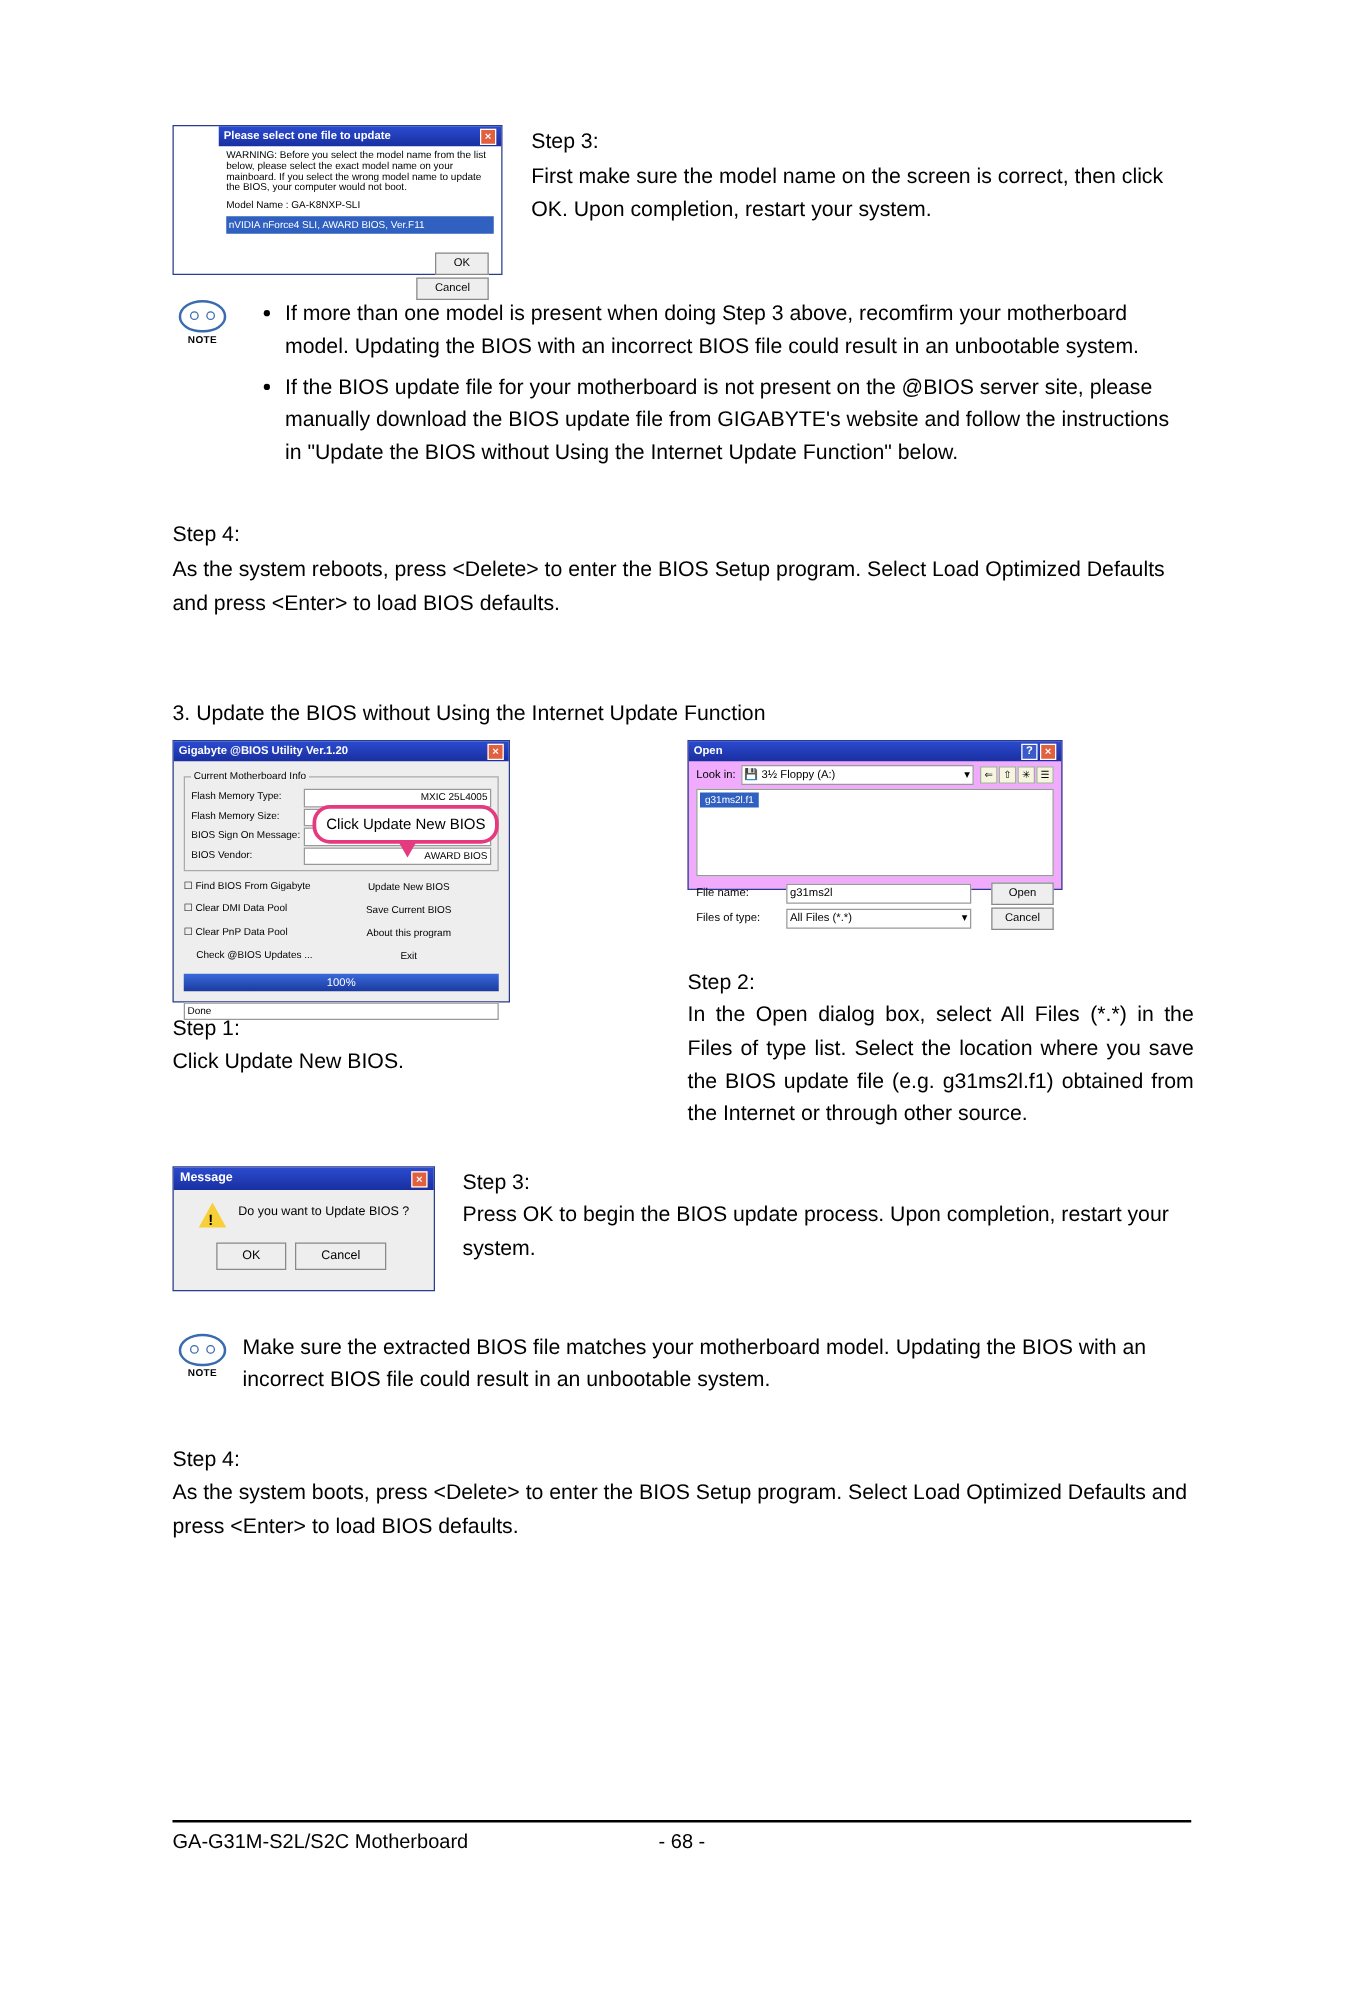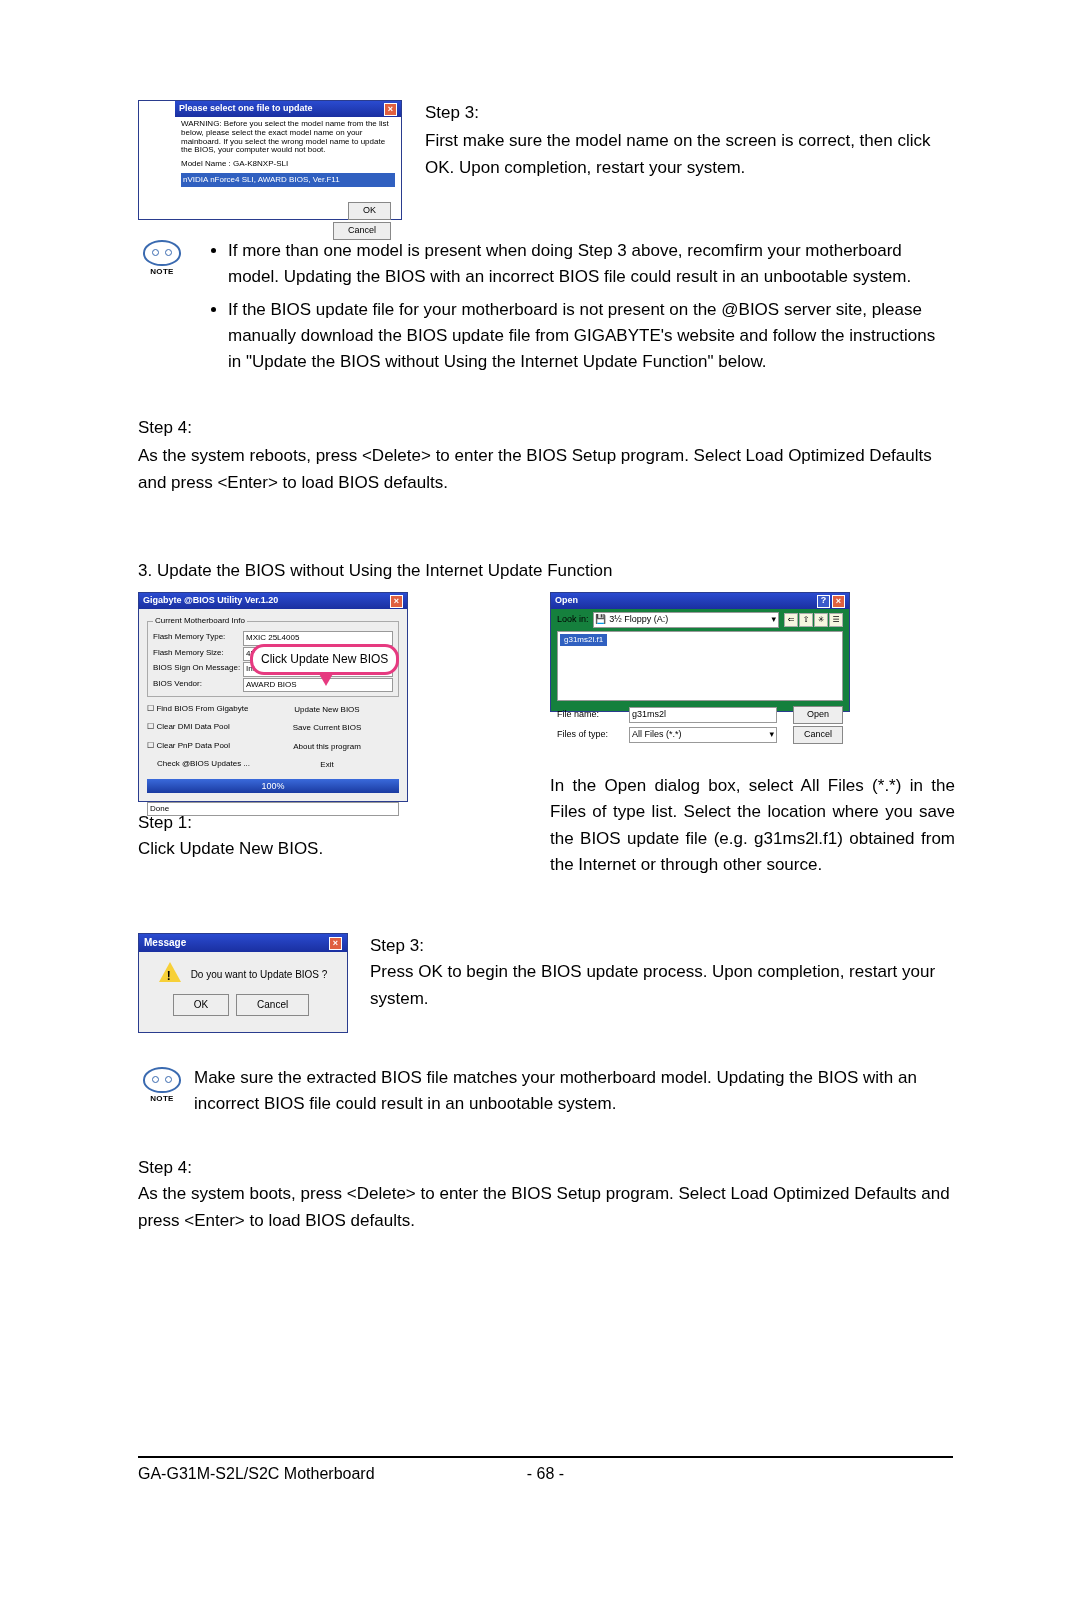--- a/index.html
+++ b/index.html
@@ -125,21 +125,21 @@
     color: #fff;
     padding: 1px 4px;
     display: flex; justify-content: space-between; align-items: center;
     font-weight: bold;
   }
   .utilwin .body { padding: 6px 8px; }
   .utilwin fieldset { border: 1px solid #aaa; padding: 3px 5px 3px 5px; margin-bottom: 4px; }
   .utilwin legend { font-size: 8px; padding: 0 2px; }
   .inforow { display: flex; font-size: 8px; margin: 1px 0; }
   .inforow .k { width: 90px; }
-  .inforow .v { border: 1px solid #999; background: #fff; padding: 0 2px; flex: 1; white-space:nowrap; overflow:hidden;}
+  .inforow .v { border: 1px solid #999; background: #fff; padding: 0 2px; flex: 1; white-space:nowrap; overflow:hidden;text-align:right;}
   .utilwin .grid { display: flex; flex-wrap: wrap; }
   .utilwin .gl { width: 120px; font-size: 8px; margin: 2px 0; }
   .utilwin .gr { width: 120px; font-size: 8px; text-align: center; margin: 2px 0;}
   .utilwin .gr .lnk { display:inline-block; width:100px; border:1px solid transparent; }
   .utilwin .chk::before { content:"☐ "; }
   .utilwin .progress { height: 14px; background: linear-gradient(#3a6adb,#1a3aa0); color:#fff; text-align:center; font-size:9px; line-height:14px; margin-top:4px;}
   .utilwin .status { border:1px solid #999; background:#fff; font-size:8px; padding:0 2px; margin-top:9px;}
   .callout {
     position: absolute;
     left: 250px; top: 644px;
@@ -165,21 +165,21 @@
     left: 138px; top: 810px;
     width: 270px;
   }
 
   
   .opendlg {
     position: absolute;
     left: 550px; top: 592px;
     width: 300px; height: 120px;
     border: 1px solid #2a3c8e;
-    background: #15803d;
+    background: #f0abfc;
     font-size: 9px;
   }
   .opendlg .titlebar {
     height: 16px;
     background: linear-gradient(#2a4bd0,#1a2fa0);
     color: #fff;
     padding: 1px 4px;
     display: flex; justify-content: space-between; align-items: center;
     font-weight: bold;
   }
@@ -219,21 +219,21 @@
   }
   .msgbox .titlebar {
     height: 18px;
     background: linear-gradient(#2a4bd0,#1a2fa0);
     color: #fff;
     padding: 1px 5px;
     display: flex; justify-content: space-between; align-items: center;
     font-weight: bold;
   }
   .msgbox .body { padding: 10px 8px 6px; text-align:center;}
-  .msgbox .body .row1 { display:flex; align-items:flex-end; gap:10px; justify-content:center; margin-bottom:10px;}
+  .msgbox .body .row1 { display:flex; align-items:flex-start; gap:10px; justify-content:center; margin-bottom:10px;}
   .warntri {
     width: 0; height: 0;
     border-left: 11px solid transparent;
     border-right: 11px solid transparent;
     border-bottom: 20px solid #f7d038;
     position: relative;
   }
   .warntri::after { content:"!"; position:absolute; left:-3px; top:5px; font-size:12px; font-weight:bold; color:#000;}
   .msgbox .btns { text-align:center; }
   .msgbox .btns .winbtn { padding: 2px 20px; font-size:10px;}
@@ -397,20 +397,21 @@
       <span class="inp">
           <span>All Files (*.*)</span>
           <span>▾</span>
         </span>
       <span class="btn">Cancel</span>
     </div>
   </div>
 </div>
 
 <div class="step2txt">
+  <p>Step 2:</p>
   <p>In the Open dialog box, select  All Files (*.*) in the Files of type list. Select the location where you save the BIOS update file (e.g. g31ms2l.f1) obtained from the Internet or through other source.</p>
 </div>
 
 <div class="msgbox">
   <div class="titlebar">
     <span>Message</span>
     <span class="closebtn">×</span>
   </div>
   <div class="body">
     <div class="row1">

